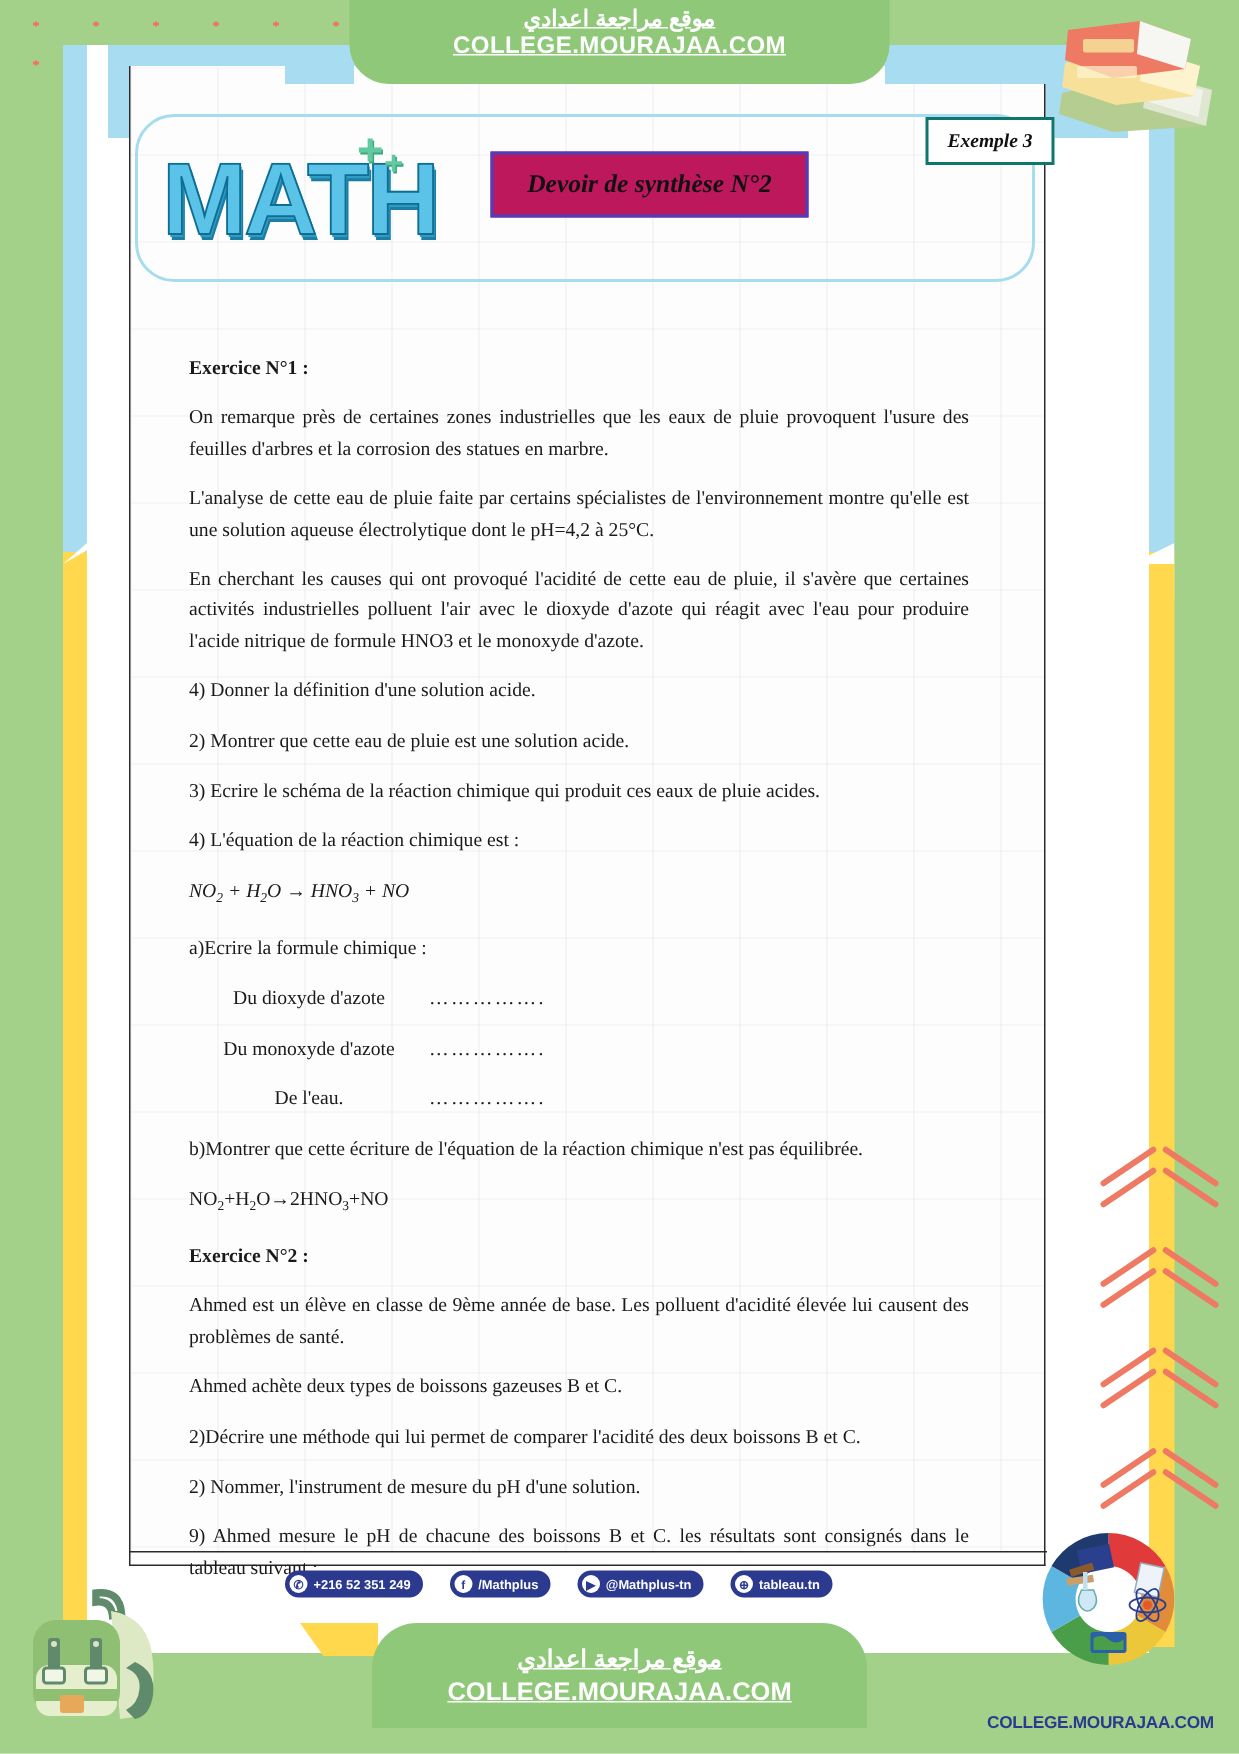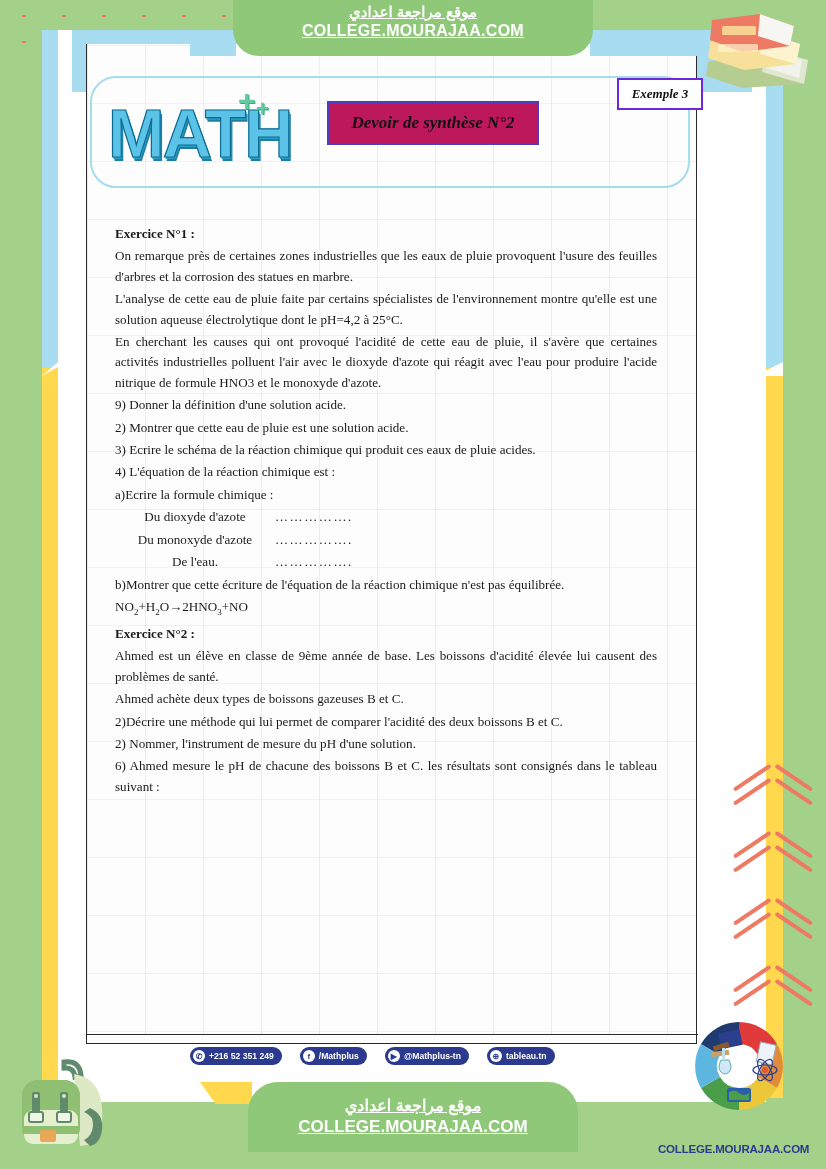--- a/index.html
+++ b/index.html
@@ -110,34 +110,34 @@
     position: absolute; left: 327px; top: 101px; width: 212px; height: 44px;
     border: 2.5px solid #4b3fbf; background: #be185d;
     display: flex; align-items: center; justify-content: center;
   }
   .title-box span {
     font-family: "Liberation Serif", serif; font-style: italic; font-weight: 700;
     font-size: 17px; color: #111;
   }
   .exemple-tag {
     position: absolute; left: 617px; top: 78px; width: 86px; height: 32px;
-    border: 2px solid #6d28d9; background: #ffffff;
+    border: 2px solid #0f766e; background: #ffffff;
     display: flex; align-items: center; justify-content: center;
   }
   .exemple-tag span {
     font-family: "Liberation Serif", serif; font-style: italic; font-weight: 700;
     font-size: 13px; color: #111;
   }
 
   
   .doc-body {
     position: absolute; left: 113px; top: 222px; width: 546px;
     color: #1a1a1a;
   }
-  .doc-body p { font-size: 13.1px; line-height: 20.4px; margin: 2px; }
+  .doc-body p { font-size: 13.1px; line-height: 20.4px; margin: 13px; }
   .ex-head { font-weight: 700; font-size: 13.4px; }
   .just { text-align: justify; }
   .eq-italic { font-style: italic; font-size: 14px; margin: 6px 0 6px 4px; }
   .indent-eq { margin-left: 42px; }
   .dot-row { display: flex; }
   .dot-row .lbl { width: 160px; text-align: center; }
   .dots { letter-spacing: 1.5px; }
   sub { font-size: 9px; }
 
   
@@ -244,25 +244,28 @@
   <span>Exemple 3</span>
 </div>
 
 <div class="doc-body">
 
   <p class="ex-head">Exercice N°1 :</p>
   <p class="just">On remarque près de certaines zones industrielles que les eaux de pluie provoquent l'usure des feuilles d'arbres et la corrosion des statues en marbre.</p>
   <p class="just">L'analyse de cette eau de pluie faite par certains spécialistes de l'environnement montre qu'elle est une solution aqueuse électrolytique dont le pH=4,2 à 25°C.</p>
   <p class="just">En cherchant les causes qui ont provoqué l'acidité de cette eau de pluie, il s'avère que certaines activités industrielles polluent l'air avec le dioxyde d'azote qui  réagit avec l'eau pour produire l'acide nitrique de formule HNO3 et le monoxyde d'azote.</p>
 
-  <p>9) Donner la définition d'une solution acide.</p>
+  <p>4) Donner la définition d'une solution acide.</p>
   <p>2) Montrer que cette eau de pluie est une solution acide.</p>
   <p>3) Ecrire le schéma de la réaction chimique qui produit ces eaux de pluie acides.</p>
   <p>4) L'équation de la réaction chimique est :</p>
 
+  <p class="eq-italic">
+    <span>NO<sub>2</sub> + H<sub>2</sub>O → HNO<sub>3</sub> + NO</span>
+  </p>
 
   <p>a)Ecrire la formule chimique :</p>
 
   <p class="dot-row">
     <span class="lbl">Du dioxyde d'azote</span>
     <span class="dots">…………….</span>
   </p>
   <p class="dot-row">
     <span class="lbl">Du monoxyde d'azote</span>
     <span class="dots">…………….</span>
@@ -271,25 +274,25 @@
     <span class="lbl">De l'eau.</span>
     <span class="dots">…………….</span>
   </p>
 
   <p class="just">b)Montrer que cette écriture de l'équation de la réaction chimique n'est pas équilibrée.</p>
   <p class="indent-eq">
     <span>NO<sub>2</sub>+H<sub>2</sub>O→2HNO<sub>3</sub>+NO</span>
   </p>
 
   <p class="ex-head">Exercice N°2 :</p>
-  <p class="just">Ahmed est un élève en classe de 9ème année de base. Les boissons d'acidité élevée lui causent des problèmes de santé.</p>
+  <p class="just">Ahmed est un élève en classe de 9ème année de base. Les polluent d'acidité élevée lui causent des problèmes de santé.</p>
   <p>Ahmed achète deux types de boissons gazeuses B et C.</p>
   <p>2)Décrire une méthode qui lui permet de comparer l'acidité des deux boissons B et C.</p>
   <p>2) Nommer, l'instrument de mesure du pH d'une solution.</p>
-  <p class="just">6) Ahmed mesure le pH de chacune des boissons B et C. les résultats sont consignés dans le tableau suivant :</p>
+  <p class="just">9) Ahmed mesure le pH de chacune des boissons B et C. les résultats sont consignés dans le tableau suivant :</p>
 </div>
 
 <div class="sheet-inner-top-rule"></div>
 
 <div class="chevron" style="top:768px">
     <i></i>
     <b></b>
   </div>
 <div class="chevron" style="top:835px">
     <i></i>

